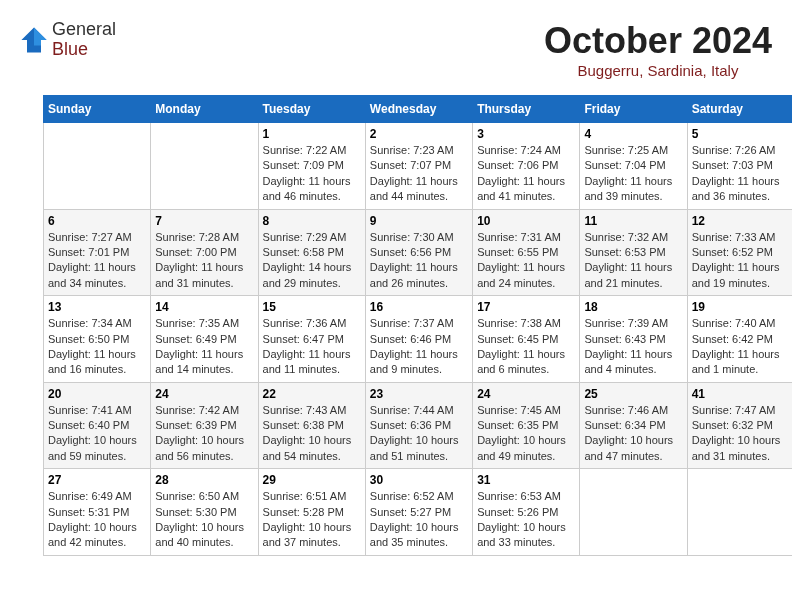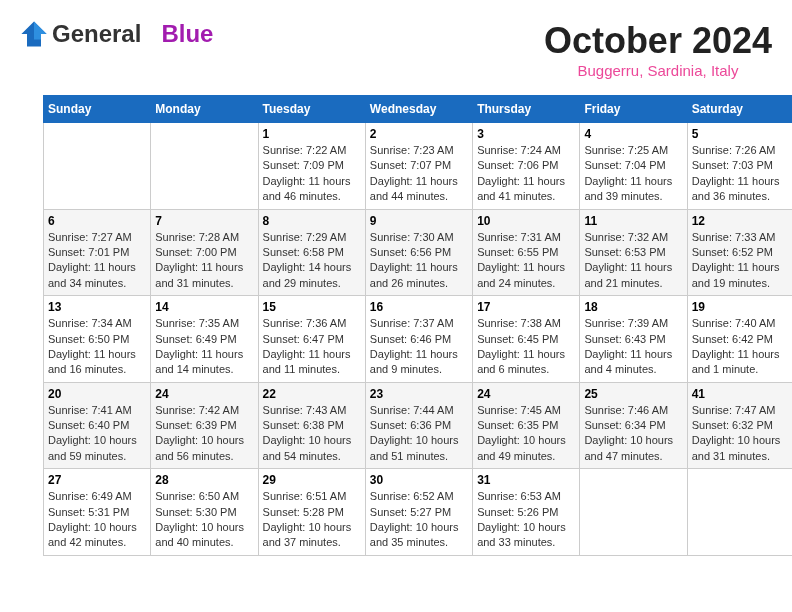--- a/index.html
+++ b/index.html
@@ -15,43 +15,43 @@
       justify-content: space-between;
       align-items: flex-start;
       margin-bottom: 16px;
     }
     .logo {
       display: flex;
       align-items: center;
     }
     .logo-text {
       display: flex;
-      flex-direction: row;
-      font-size: 24px;
-      font-weight: bold;
+      flex-direction: column;
+      font-size: 18px;
+      font-weight: normal;
       line-height: 1.1;
     }
     .logo-general { color: #333; }
-    .logo-blue { color: #a21caf; margin-left: 20px; }
+    .logo-blue { color: #7f1d1d; }
     .logo-icon {
       width: 28px;
       height: 28px;
       margin-right: 4px;
     }
     .title-block {
       text-align: center;
     }
     .month-title {
       font-size: 36px;
       font-weight: bold;
       color: #222;
     }
     .location {
       font-size: 15px;
-      color: #ec4899;
+      color: #7f1d1d;
     }
     .calendar {
       width: 100%;
       border-collapse: collapse;
       font-size: 11px;
       margin-left: 23px;
     }
     .calendar th {
       background: #1a6bbf;
       color: #fff;

